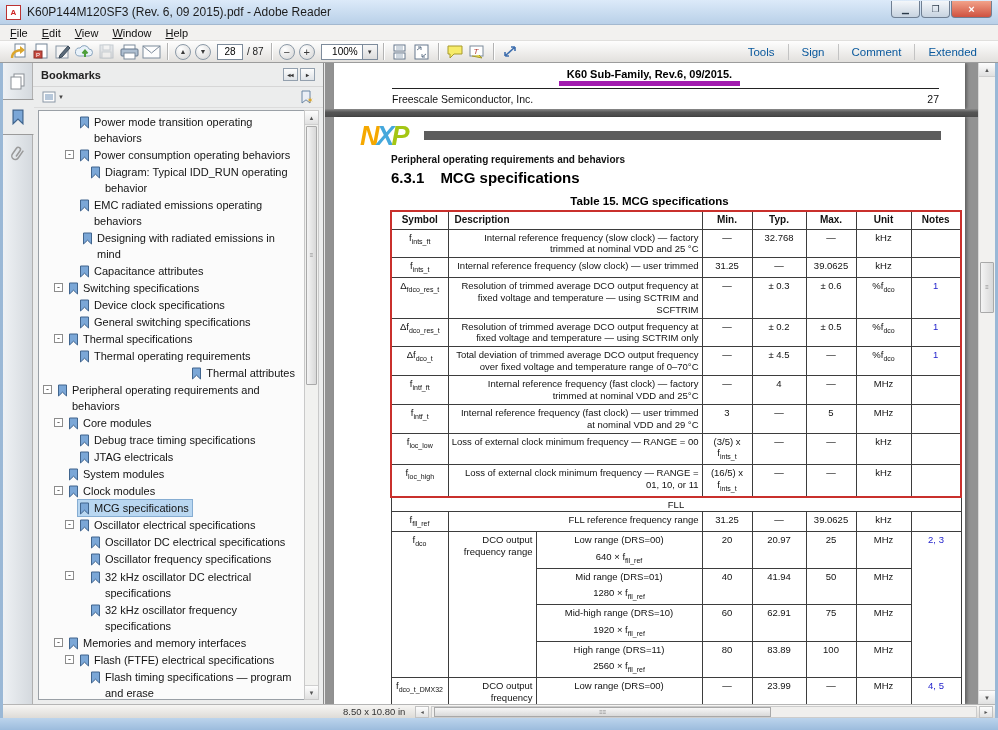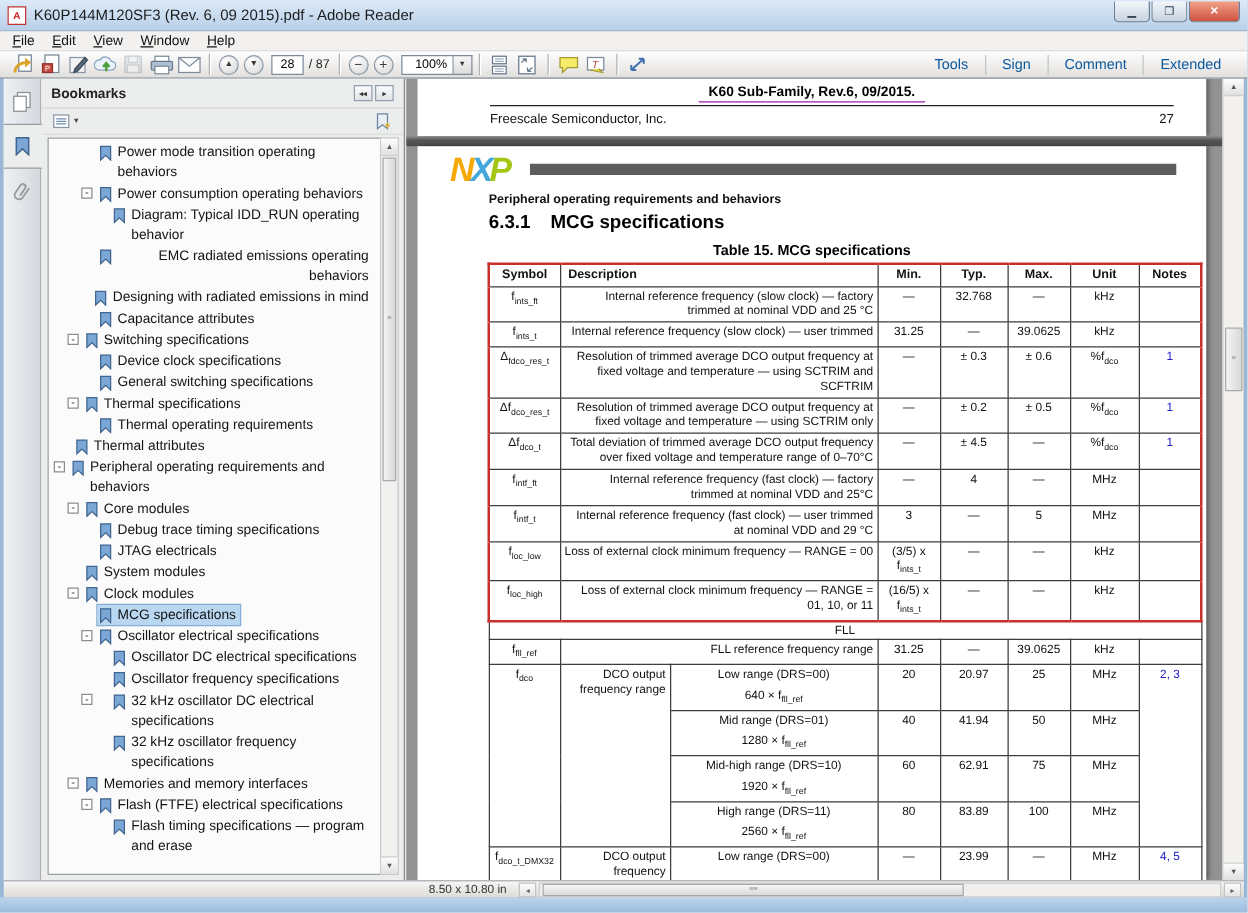--- a/index.html
+++ b/index.html
@@ -45,21 +45,21 @@
 .bm-exp{position:absolute;top:4px;width:9px;height:9px;border:1px solid #8c8c8c;background:#fff;color:#333;font-size:9px;line-height:7px;text-align:center}
 .bm-scroll{position:absolute;top:47px;bottom:4px;right:4px;width:15px;background:#f1f1ef;border:1px solid #c9c9c9;z-index:5}
 .sb-arr{height:14px;display:flex;align-items:center;justify-content:center;font-size:6px;color:#555;background:linear-gradient(#fdfdfd,#e0e0e0);border-bottom:1px solid #cfcfcf}
 .sb-arr.bot{position:absolute;bottom:0;left:0;right:0;border-top:1px solid #cfcfcf;border-bottom:none}
 .sb-thumb{position:absolute;left:1px;right:1px;background:linear-gradient(90deg,#f4f4f4,#d8d8d8);border:1px solid #a9a9a9;border-radius:1px;display:flex;align-items:center;justify-content:center;font-size:6px;color:#8a8a8a;letter-spacing:0}
 
 .docpane{position:absolute;left:322px;right:0;top:0;bottom:0;background:#929292;overflow:hidden}
 .vscroll{position:absolute;right:0;top:0;bottom:0;width:17px;background:#f2f1ef;border-left:1px solid #d8d8d8}
 .page27{position:absolute;left:9px;width:631px;top:0;height:46px;background:#fff;box-shadow:2px 0 3px rgba(0,0,0,.35)}
 .p27-title{ text-align:center;padding-top:5px;font-size:11px;font-weight:bold}
-.p27-title span{display:inline-block;border-bottom:1px solid #a21caf;padding:0 8px 1px}
+.p27-title span{display:inline-block;border-bottom:5px solid #a21caf;padding:0 8px 1px}
 .p27-foot{margin:2px 26px 0 58px;border-top:1px solid #222;padding-top:4px;display:flex;justify-content:space-between;font-size:10.5px;color:#111}
 .pagegap{position:absolute;left:0;right:17px;top:46px;height:8px;background:linear-gradient(#8b8b8b,#555 40%,#4c4c4c)}
 .page28{position:absolute;left:9px;width:631px;top:54px;bottom:0;background:#fff;box-shadow:2px 0 3px rgba(0,0,0,.35)}
 .logo{position:absolute;left:26px;top:4px;font-size:27px;font-weight:bold;font-style:italic;letter-spacing:-3px}
 .graybar{position:absolute;left:90px;top:14px;right:24px;height:9px;background:#5d5d5d}
 .runhead{position:absolute;left:57px;top:37px;font-size:10px;font-weight:bold;color:#111}
 .sechead{position:absolute;left:57px;top:52px;font-size:15px;font-weight:bold;color:#000}
 .sechead .secnum{margin-right:16px}
 .tabletitle{position:absolute;left:0;right:0;top:78px;text-align:center;font-size:11.5px;font-weight:bold}
 .spec-table{position:absolute;left:56px;top:93px;width:543px;border-collapse:collapse;table-layout:fixed;background:#fff;font-size:9.5px;color:#111}
@@ -268,29 +268,29 @@
           </span>
         </div>
         <div class="bm-item" style="padding-left: 50px;">
           <span class="bm-hit">
             <svg class="bm-ico" width="11" height="13" viewBox="0 0 11 13">
     <path d="M1.5 1h8v11L5.5 8.2 1.5 12z" fill="#7ba7d7" stroke="#41658e" stroke-width="1"></path>
   </svg>
             <span class="bm-label">Diagram: Typical IDD_RUN operating behavior</span>
           </span>
         </div>
-        <div class="bm-item" style="padding-left: 39px; text-align: right;">
+        <div class="bm-item" style="padding-left: 39px;">
           <span class="bm-hit">
             <svg class="bm-ico" width="11" height="13" viewBox="0 0 11 13">
     <path d="M1.5 1h8v11L5.5 8.2 1.5 12z" fill="#7ba7d7" stroke="#41658e" stroke-width="1"></path>
   </svg>
             <span class="bm-label">EMC radiated emissions operating behaviors</span>
           </span>
         </div>
-        <div class="bm-item" style="padding-left: 32px; justify-content: flex-end;">
+        <div class="bm-item" style="padding-left: 42px;">
           <span class="bm-hit">
             <svg class="bm-ico" width="11" height="13" viewBox="0 0 11 13">
     <path d="M1.5 1h8v11L5.5 8.2 1.5 12z" fill="#7ba7d7" stroke="#41658e" stroke-width="1"></path>
   </svg>
             <span class="bm-label">Designing with radiated emissions in mind</span>
           </span>
         </div>
         <div class="bm-item" style="padding-left: 39px;">
           <span class="bm-hit">
             <svg class="bm-ico" width="11" height="13" viewBox="0 0 11 13">
@@ -334,21 +334,21 @@
           </span>
         </div>
         <div class="bm-item" style="padding-left: 39px;">
           <span class="bm-hit">
             <svg class="bm-ico" width="11" height="13" viewBox="0 0 11 13">
     <path d="M1.5 1h8v11L5.5 8.2 1.5 12z" fill="#7ba7d7" stroke="#41658e" stroke-width="1"></path>
   </svg>
             <span class="bm-label">Thermal operating requirements</span>
           </span>
         </div>
-        <div class="bm-item" style="padding-left: 20px;">
+        <div class="bm-item" style="padding-left: 31px; justify-content: flex-end;">
           <span class="bm-hit">
             <svg class="bm-ico" width="11" height="13" viewBox="0 0 11 13">
     <path d="M1.5 1h8v11L5.5 8.2 1.5 12z" fill="#7ba7d7" stroke="#41658e" stroke-width="1"></path>
   </svg>
             <span class="bm-label">Thermal attributes</span>
           </span>
         </div>
         <div class="bm-item" style="padding-left: 17px;">
           <span class="bm-exp" style="left: 4px;">-</span>
           <span class="bm-hit">

